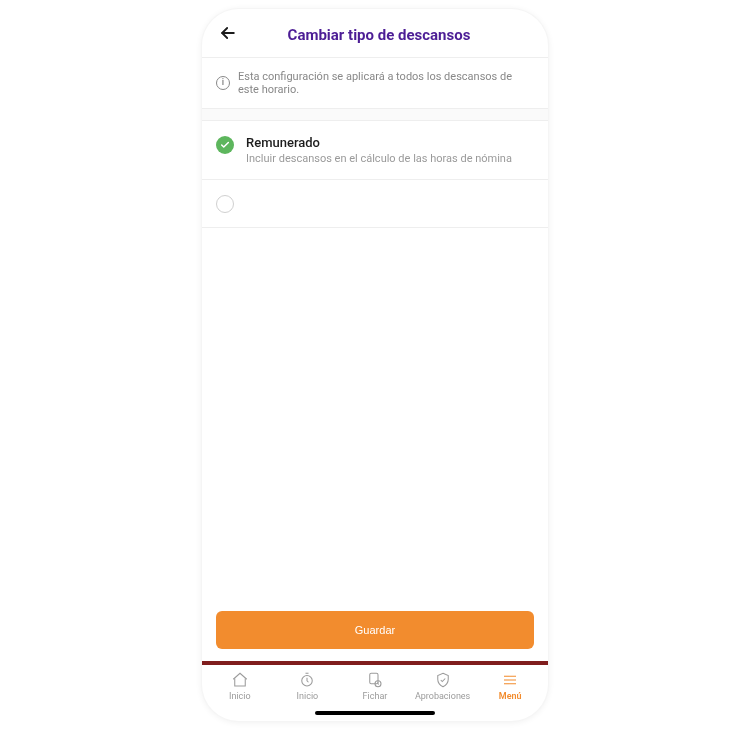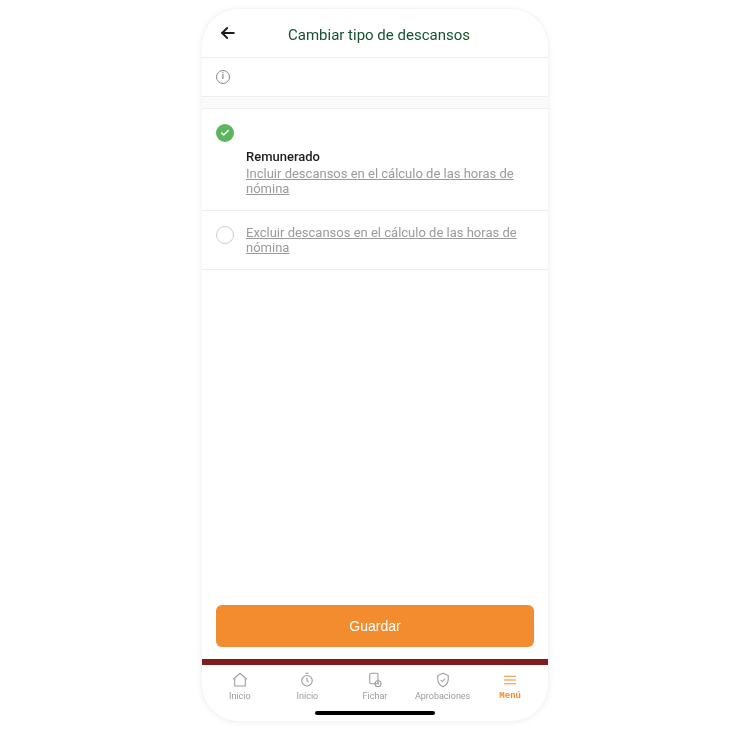--- a/index.html
+++ b/index.html
@@ -37,22 +37,22 @@
       align-items: center;
       justify-content: center;
       flex-shrink: 0;
       cursor: pointer;
     }
     .back-btn svg { width: 20px; height: 20px; }
     .title {
       flex: 1;
       text-align: center;
       font-size: 15px;
-      font-weight: 400;
-      color: #14532d;
+      font-weight: 700;
+      color: #4c1d95;
       margin-right: 24px;
     }
     .divider { height: 1px; background: #eee; }
     .info-banner {
       display: flex;
       align-items: center;
       gap: 8px;
       padding: 12px 14px;
       background: #fff;
       border-bottom: 1px solid #eee;
@@ -102,46 +102,44 @@
     .radio.unselected {
       border: 1.5px solid #d0d0d0;
       background: #fff;
     }
     .option-text { flex: 1; }
     .option-title {
       font-size: 13px;
       font-weight: 500;
       color: #1c1c1c;
       margin-bottom: 2px;
-      margin-top: 26px;
     }
     .option-desc {
-      font-size: 13px;
+      font-size: 11px;
       color: #9a9a9a;
-      text-decoration: underline;
     }
     .spacer { flex: 1; }
     .save-wrap { padding: 0 14px 12px 14px; }
     .save-btn {
       width: 100%;
       background: #f28c2e;
       color: #fff;
       border: none;
       border-radius: 6px;
       padding: 13px 0;
-      font-size: 14px;
+      font-size: 11px;
       font-weight: 500;
       cursor: pointer;
     }
     .tabbar {
       display: flex;
       justify-content: space-around;
       align-items: center;
       padding: 6px 4px 4px 4px;
-      border-top: 6px solid #7f1d1d;
+      border-top: 4px solid #7f1d1d;
     }
     .tab {
       flex: 1;
       display: flex;
       flex-direction: column;
       align-items: center;
       gap: 2px;
       cursor: pointer;
     }
     .tab-icon {
@@ -150,21 +148,21 @@
       display: flex;
       align-items: center;
       justify-content: center;
     }
     .tab-icon svg { width: 20px; height: 18px; stroke: #9b9b9b; fill: none; stroke-width: 1.4; }
     .tab-label {
       font-size: 9px;
       color: #9b9b9b;
     }
     .tab.active .tab-icon svg { stroke: #f28c2e; }
-    .tab.active .tab-label { color: #f28c2e; font-weight: 600; font-family: Liberation Mono, monospace; }
+    .tab.active .tab-label { color: #f28c2e; font-weight: 600; }
     .home-indicator {
       width: 120px;
       height: 4px;
       background: #000;
       border-radius: 3px;
       margin: 6px auto 6px auto;
     }
   </style>
 </head>
 <body>
@@ -180,20 +178,21 @@
           </svg>
       </span>
     </div>
     <div class="title">Cambiar tipo de descansos</div>
   </div>
 
   <div class="divider"></div>
 
   <div class="info-banner">
     <div class="info-icon">i</div>
+    <div class="info-text">Esta configuración se aplicará a todos los descansos de este horario.</div>
   </div>
 
   <div class="gap-block"></div>
 
   <div class="option">
     <div class="radio selected">
       <span>
         <svg viewBox="0 0 24 24" fill="none" stroke="#fff" stroke-width="3.5" stroke-linecap="round" stroke-linejoin="round">
             <polyline points="4 12 9 17 20 6"></polyline>
           </svg>
@@ -201,21 +200,20 @@
     </div>
     <div class="option-text">
       <div class="option-title">Remunerado</div>
       <div class="option-desc">Incluir descansos en el cálculo de las horas de nómina</div>
     </div>
   </div>
 
   <div class="option">
     <div class="radio unselected"></div>
     <div class="option-text">
-      <div class="option-desc">Excluir descansos en el cálculo de las horas de nómina</div>
     </div>
   </div>
 
   <div class="spacer"></div>
 
   <div class="save-wrap">
     <button class="save-btn">Guardar</button>
   </div>
 
   <div class="tabbar">

